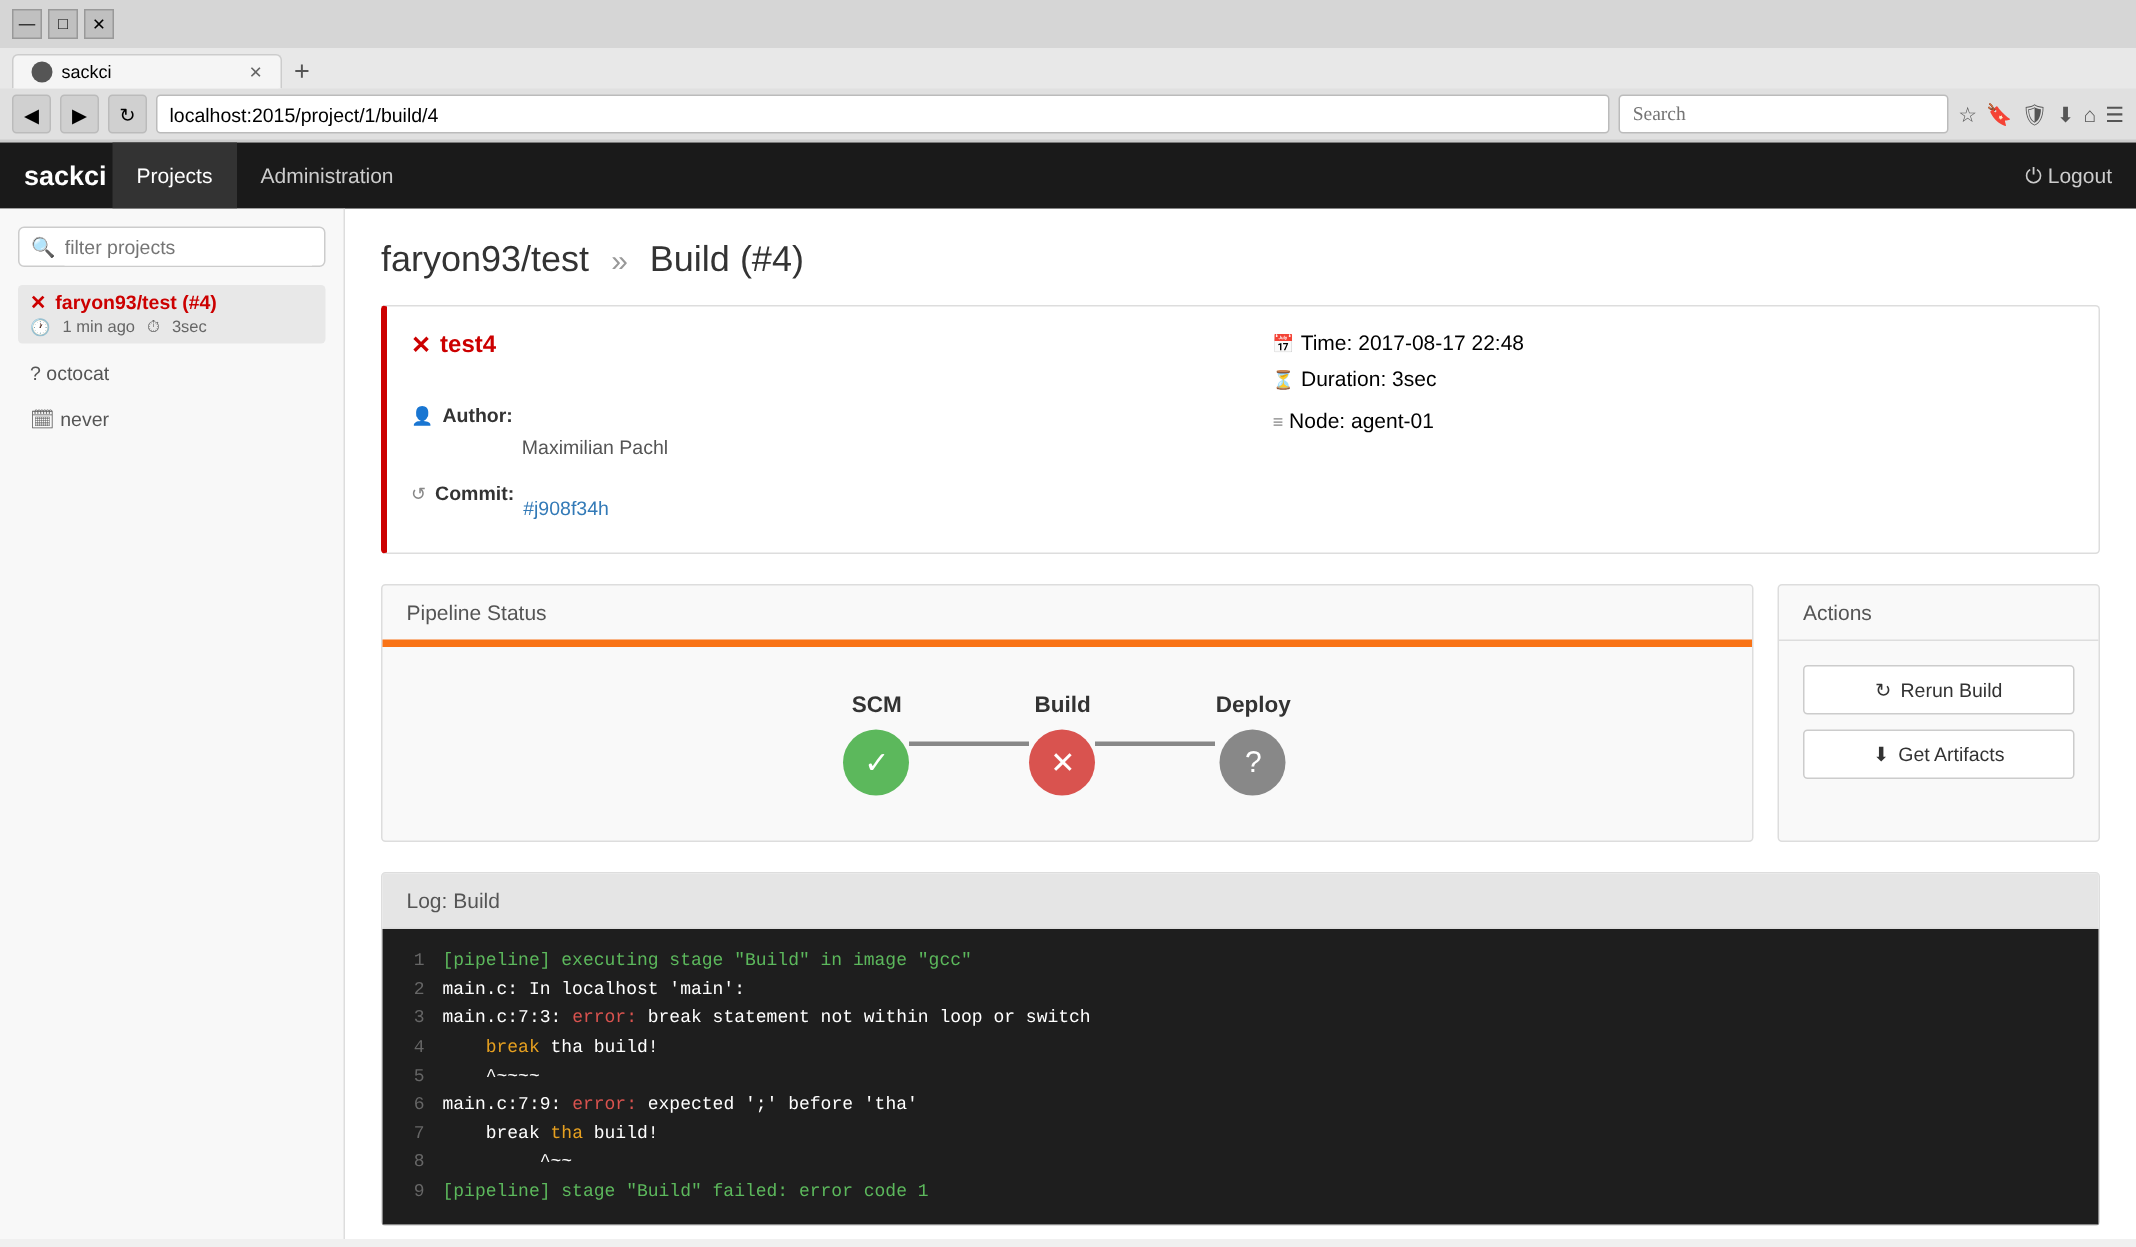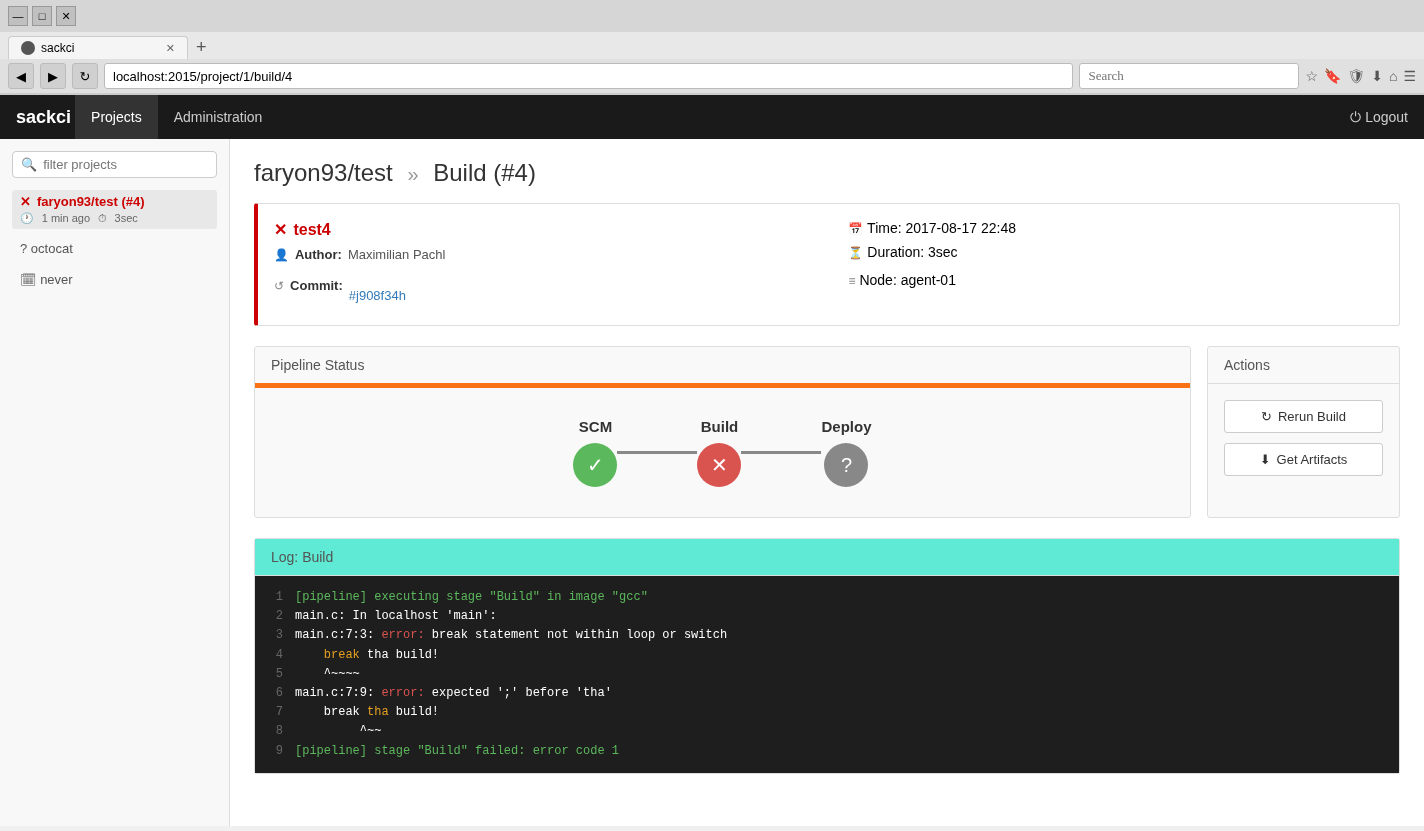--- a/index.html
+++ b/index.html
@@ -232,21 +232,21 @@
     }
     .build-meta-row {
       font-size: 13px;
       color: #555;
       margin-bottom: 6px;
       display: flex;
       align-items: center;
       gap: 6px;
     }
     .build-meta-row .label { color: #333; font-weight: bold; }
-    .build-meta-row .value { color: #555; }
+    .build-meta-row .value { color: #555; margin-top: 42px; }
     .build-meta-row .link-val { color: #337ab7; margin-top: 20px; }
     .meta-icon { color: #888; font-size: 12px; }
 
     
     .pipeline-actions-row {
       display: flex;
       gap: 16px;
       margin-bottom: 20px;
     }
     .pipeline-box {
@@ -288,21 +288,21 @@
     .stage-connector {
       width: 80px;
       height: 3px;
       background: #888;
       margin-top: 22px;
       margin-bottom: 22px;
     }
 
     
     .actions-box {
-      width: 193px;
+      width: 215px;
       border: 1px solid #ddd;
       border-radius: 3px;
       background: #f9f9f9;
     }
     .actions-box-header {
       padding: 10px 16px;
       font-size: 14px;
       color: #555;
       border-bottom: 1px solid #ddd;
     }
@@ -326,21 +326,21 @@
       justify-content: center;
       gap: 6px;
     }
 
     
     .log-box {
       border: 1px solid #ddd;
       border-radius: 3px;
     }
     .log-box-header {
-      background: #5eead4;
+      background: #e5e5e5;
       padding: 10px 16px;
       font-size: 14px;
       color: #555;
       border-bottom: 1px solid #ddd;
     }
     .log-content {
       background: #1e1e1e;
       padding: 12px 16px;
       font-family: 'Courier New', monospace;
       font-size: 12px;

